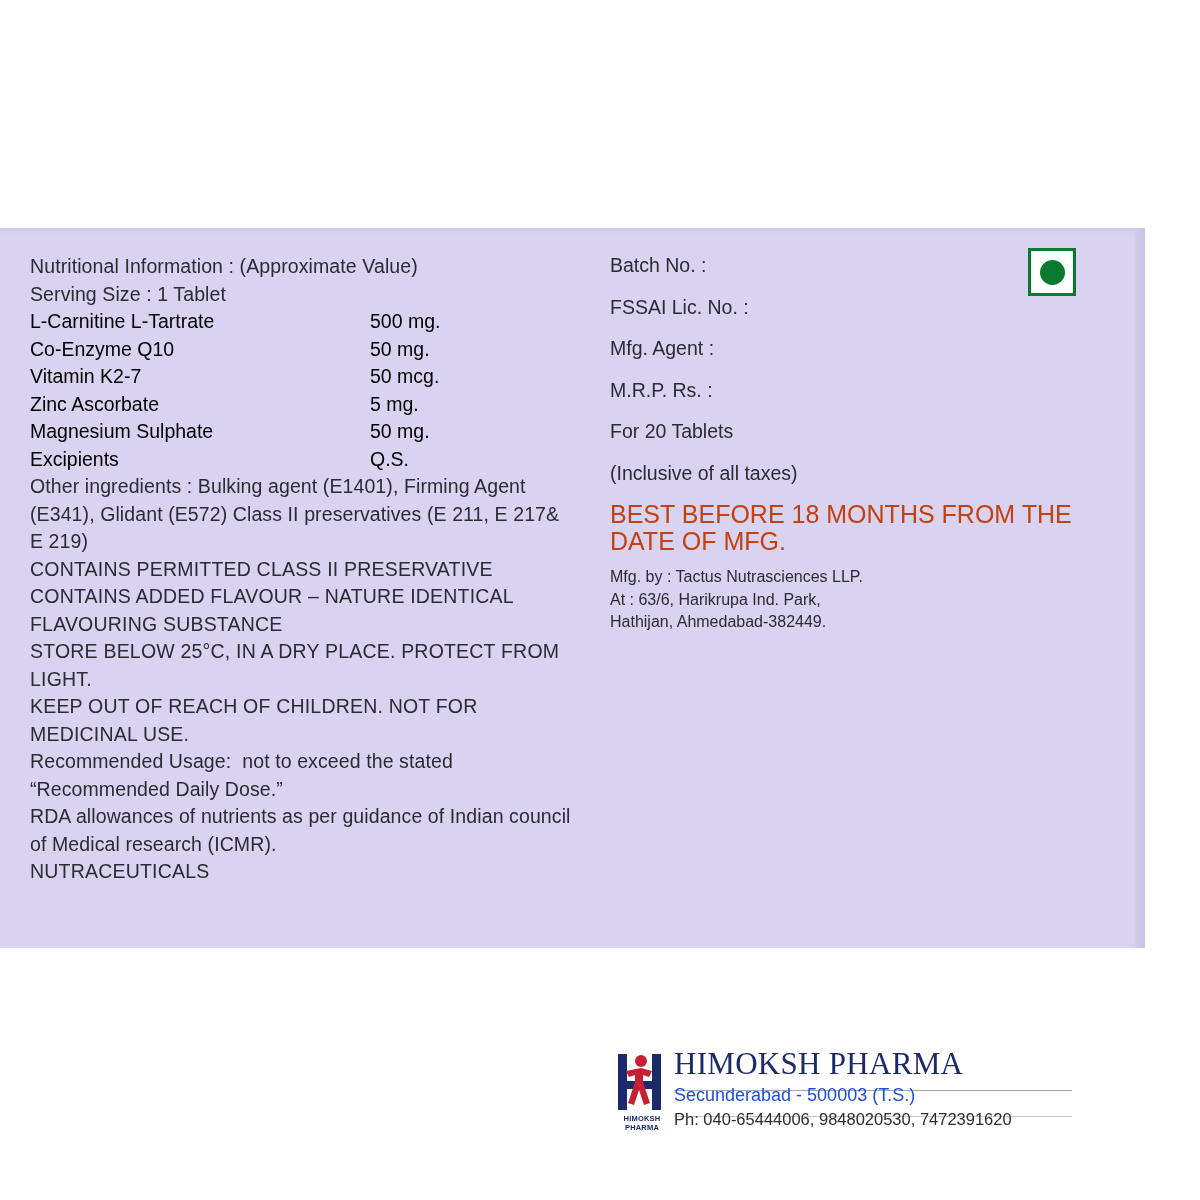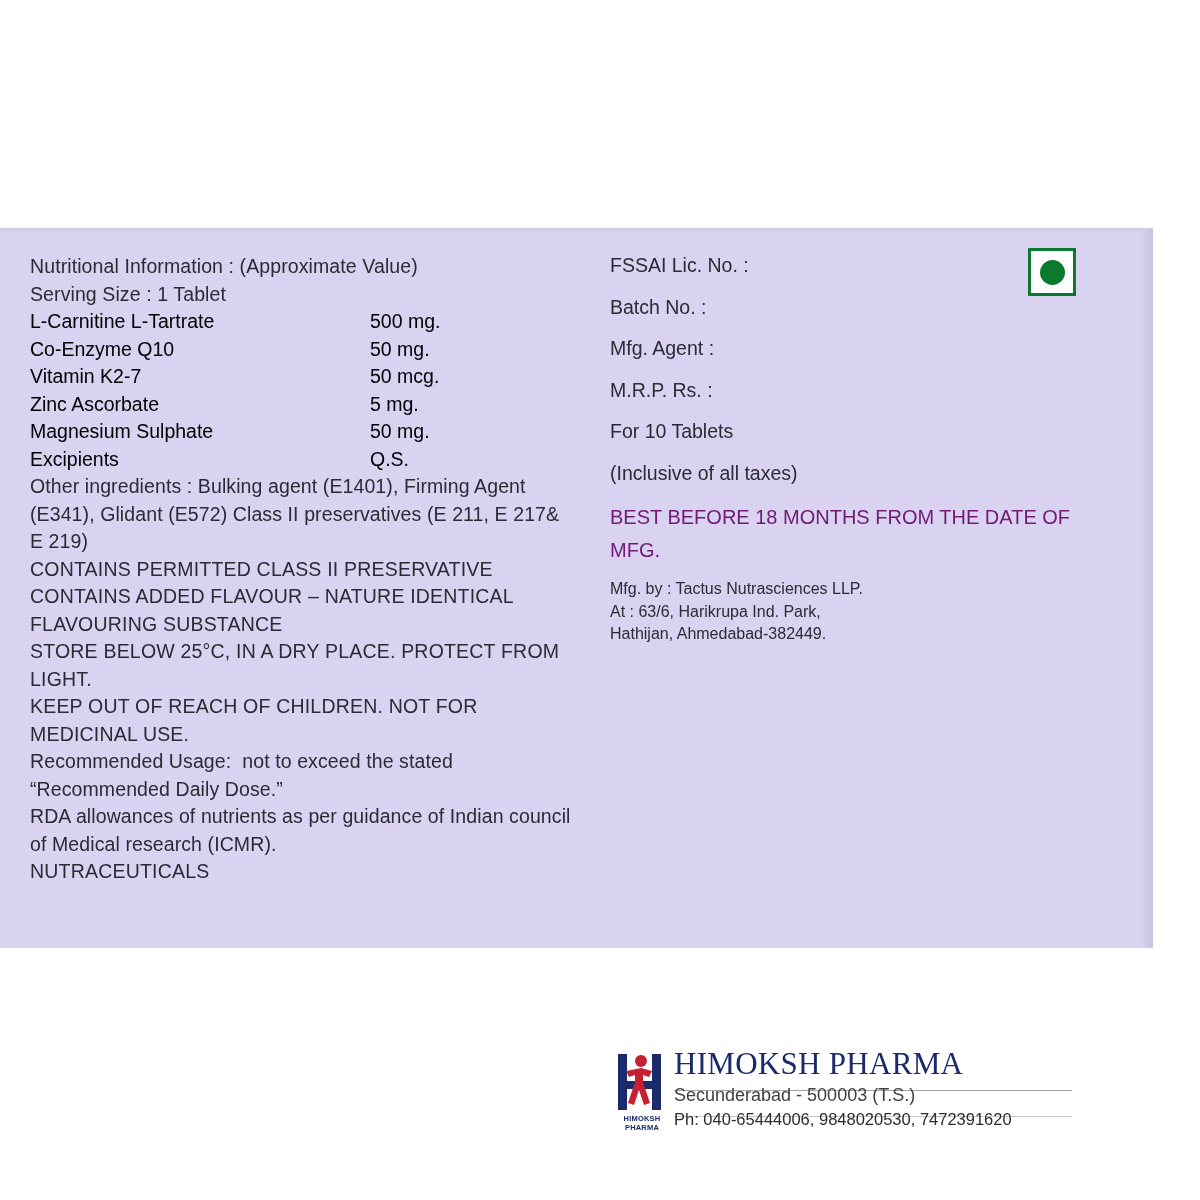--- a/index.html
+++ b/index.html
@@ -19,21 +19,20 @@
   }
   
   .label-panel {
     position: absolute;
     left: 0px;
     top: 228px;
     width: 1145px;
     height: 720px;
     background: #d9d2f0;
     box-shadow: inset 0 0 0 0 transparent;
-    padding-left: 8px;
   }
   .label-panel .edge-right {
     position: absolute;
     right: 0;
     top: 0;
     width: 10px;
     height: 100%;
     background: linear-gradient(to right, #d4cdec, #c9c2e4);
   }
   .panel-top-fade {
@@ -92,23 +91,23 @@
   }
 
   
   .rt-line {
     font-size: 19.5px;
     line-height: 27px;
     color: #2b2b33;
     margin-bottom: 14.5px;
   }
   .rt-para {
-    font-size: 20px;
-    line-height: 33px;
-    color: #701a75;
+    font-size: 25px;
+    line-height: 27px;
+    color: #c2410c;
   }
   .mfg-block {
     margin-top: 11px;
     font-size: 16px;
     line-height: 22.5px;
     color: #2b2b33;
   }
 
   
   .veg-mark {
@@ -177,21 +176,21 @@
   .brand-name {
     font-family: "Liberation Serif", serif;
     font-size: 31px;
     line-height: 36px;
     color: #1b2a6b;
     letter-spacing: 0.3px;
   }
   .brand-addr {
     font-size: 18px;
     line-height: 25px;
-    color: #404040;
+    color: #1d4ed8;
     margin-top: 1px;
   }
   .brand-phone {
     font-size: 16.5px;
     line-height: 23px;
     color: #2b2b33;
   }
   .underline-rule {
     position: absolute;
     left: 62px;
@@ -256,25 +255,25 @@
       <div class="txt caps">CONTAINS PERMITTED CLASS II PRESERVATIVE</div>
       <div class="txt caps">CONTAINS ADDED FLAVOUR – NATURE IDENTICAL FLAVOURING SUBSTANCE</div>
       <div class="txt caps">STORE BELOW 25°C, IN A DRY PLACE. PROTECT FROM LIGHT.</div>
       <div class="txt caps">KEEP OUT OF REACH OF CHILDREN. NOT FOR MEDICINAL USE.</div>
       <div class="txt">Recommended Usage:  not to exceed the stated “Recommended Daily Dose.”</div>
       <div class="txt">RDA allowances of nutrients as per guidance of Indian council of Medical research (ICMR).</div>
       <div class="txt caps">NUTRACEUTICALS</div>
     </div>
 
     <div class="col-right">
+      <div class="rt-line">Batch No. :</div>
       <div class="rt-line">FSSAI Lic. No. :</div>
-      <div class="rt-line">Batch No. :</div>
       <div class="rt-line">Mfg. Agent :</div>
       <div class="rt-line">M.R.P. Rs. :</div>
-      <div class="rt-line">For  10 Tablets</div>
+      <div class="rt-line">For  20 Tablets</div>
       <div class="rt-line">(Inclusive of all taxes)</div>
       <div class="rt-para">BEST BEFORE 18 MONTHS FROM THE DATE OF MFG.</div>
 
       <div class="mfg-block">
         <div>Mfg. by : Tactus Nutrasciences LLP.</div>
         <div>At : 63/6, Harikrupa Ind. Park,</div>
         <div>Hathijan, Ahmedabad-382449.</div>
       </div>
     </div>
 

